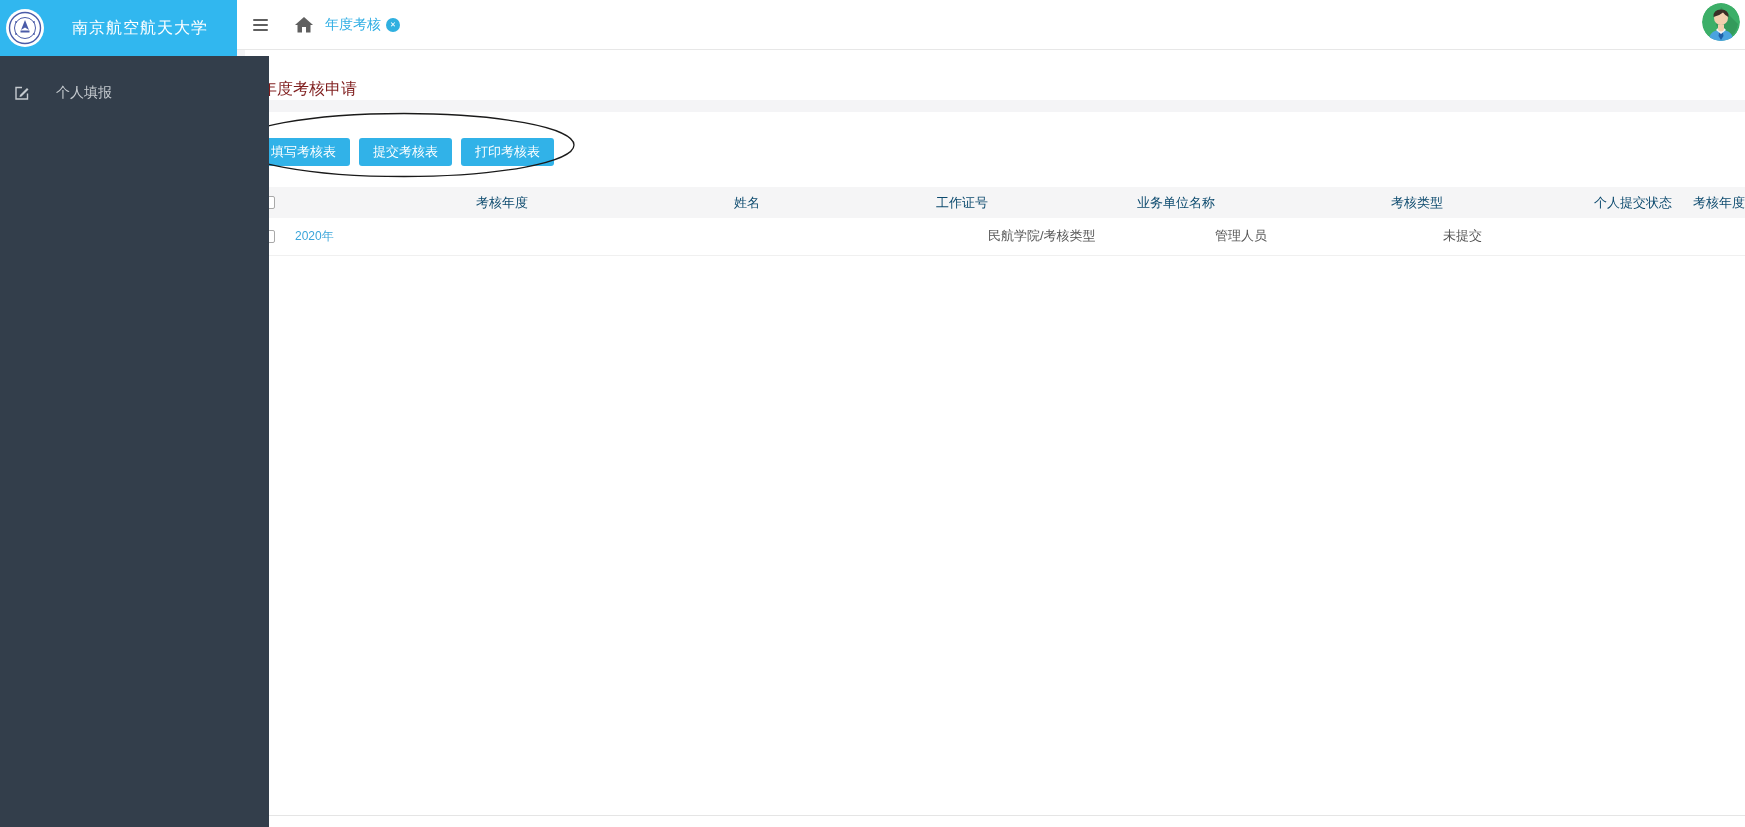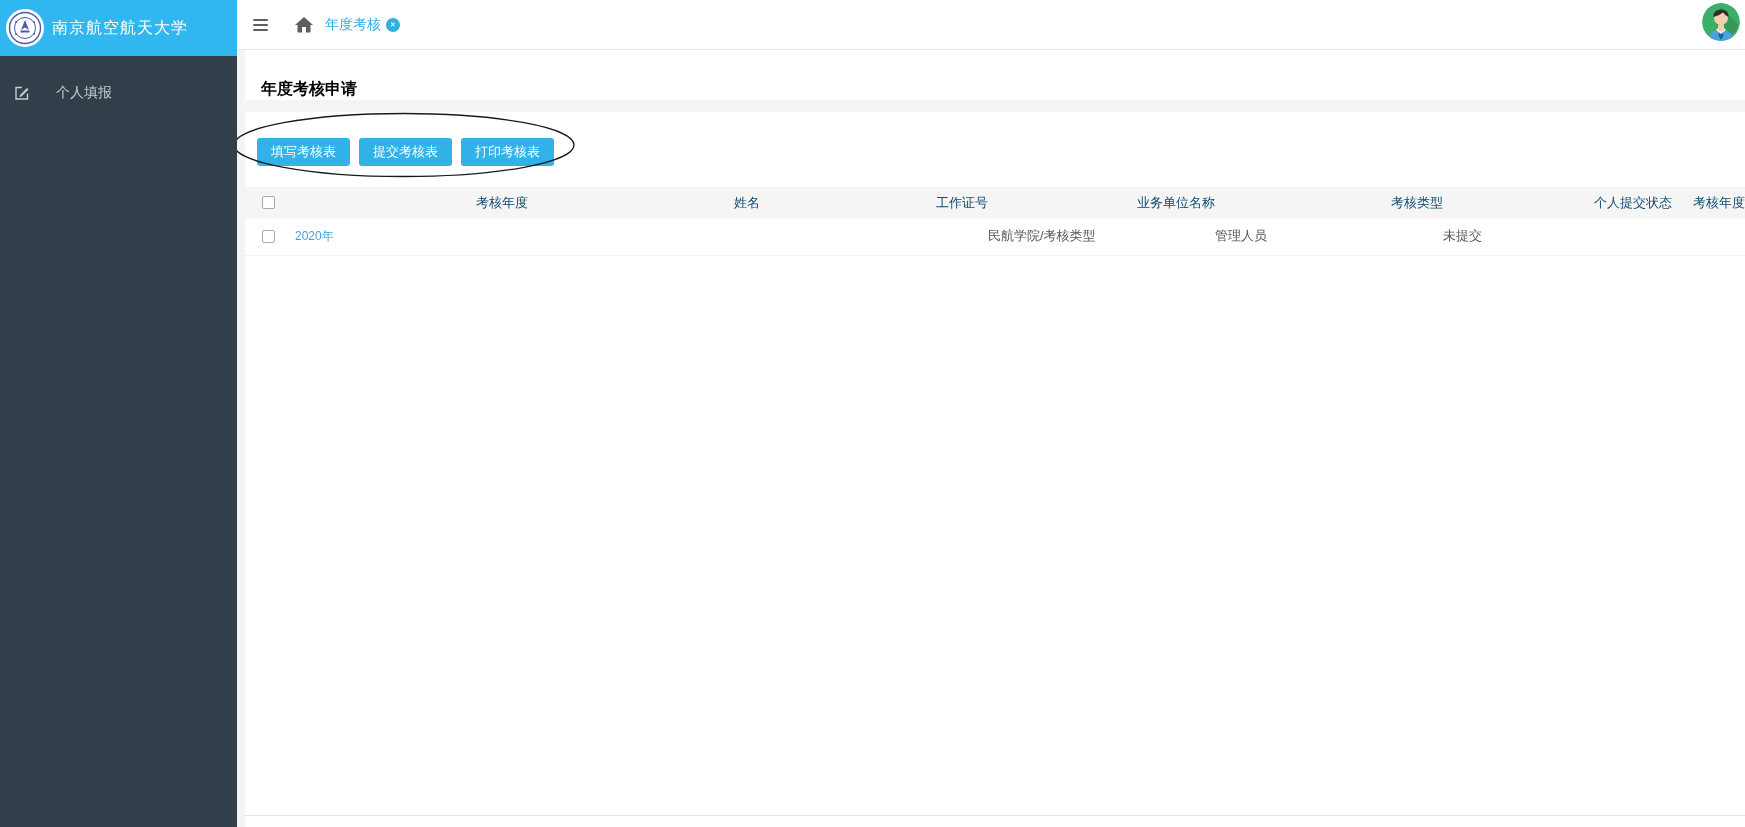--- a/index.html
+++ b/index.html
@@ -1,26 +1,26 @@
 <!DOCTYPE html>
 <html><head>
 <meta charset="utf-8">
 <style>
   * { margin:0; padding:0; box-sizing:border-box; }
   html,body { width:1745px; height:827px; overflow:hidden; background:#fff;
               font-family:"Liberation Sans","DejaVu Sans",sans-serif; }
 
   
   .brand { position:absolute; left:0; top:0; width:237px; height:56px;
-           background:#31b7ef; display:flex; align-items:center; padding-left:6px; z-index:3; }
+           background:#31b7ef; display:flex; align-items:center; padding-left:6px; z-index:3;gap:20px; }
   .logo { width:38px; height:38px; border-radius:50%; background:#fff;
           display:flex; align-items:center; justify-content:center; flex:0 0 auto; }
   .brand-title { color:#fff; font-size:16px; font-weight:500; margin-left:8px; letter-spacing:1px; white-space:nowrap; }
 
-  .sidebar { position:absolute; left:0; top:56px; width:237px; height:771px; background:#333e4b; z-index:2; }
+  .sidebar { position:absolute; left:0; top:56px; width:269px; height:771px; background:#333e4b; z-index:2; }
   .side-item { display:flex; align-items:center; height:46px; margin-top:14px;
                padding-left:14px; cursor:pointer; }
   .side-item .icon { width:16px; height:16px; color:#c6cbd0; flex:0 0 auto; }
   .side-item .label { color:#c6cbd0; font-size:14px; margin-left:26px; }
 
   
   .topbar { position:absolute; left:237px; top:0; width:1508px; height:50px; background:#fff;
             border-bottom:1px solid #e7e7e7; display:flex; align-items:center; z-index:1; }
   .hamburger { width:15px; margin-left:16px; cursor:pointer; }
   .hamburger span { display:block; height:2px; background:#5f5f5f; margin:3px 0; border-radius:1px; }
@@ -29,21 +29,21 @@
   .tab .tab-label { color:#30aee4; font-size:14px; }
   .tab .tab-close { width:14px; height:14px; border-radius:50%; background:#2fb0e0; color:#fff;
                     font-size:9px; line-height:14px; text-align:center; margin-left:5px; cursor:pointer; }
   .avatar { position:absolute; right:5px; top:3px; width:38px; height:38px; border-radius:50%;
             overflow:hidden; cursor:pointer; }
 
   
   .main { position:absolute; left:237px; top:50px; width:1508px; height:777px; background:#fff; }
   .gutter { position:absolute; left:0; top:0; bottom:0; width:8px; background:#f4f4f6; }
   .content-header { margin-left:8px; height:50px; padding:29px 0 0 16px; background:#fff; }
-  .page-title { font-size:16px; font-weight:bold; color:#000000; }
+  .page-title { font-size:16px; font-weight:normal; color:#7f1d1d; }
   .gray-band { margin-left:8px; height:12px; background:#f4f4f6; }
   .content-box { position:relative; margin-left:8px; height:704px; background:#fff;
                  border-bottom:1px solid #e5e5e5; padding-top:26px; }
 
   .btn-row { margin-left:12px; display:flex; }
   .btn { height:28px; padding:4px 14px; background:#31b2e8; border:none; border-radius:3px;
          color:#fff; font-size:13px; font-family:inherit; cursor:pointer; }
   .btn + .btn { margin-left:9px; }
 
   .annotation { position:absolute; left:-14px; top:-1px; width:350px; height:70px;

